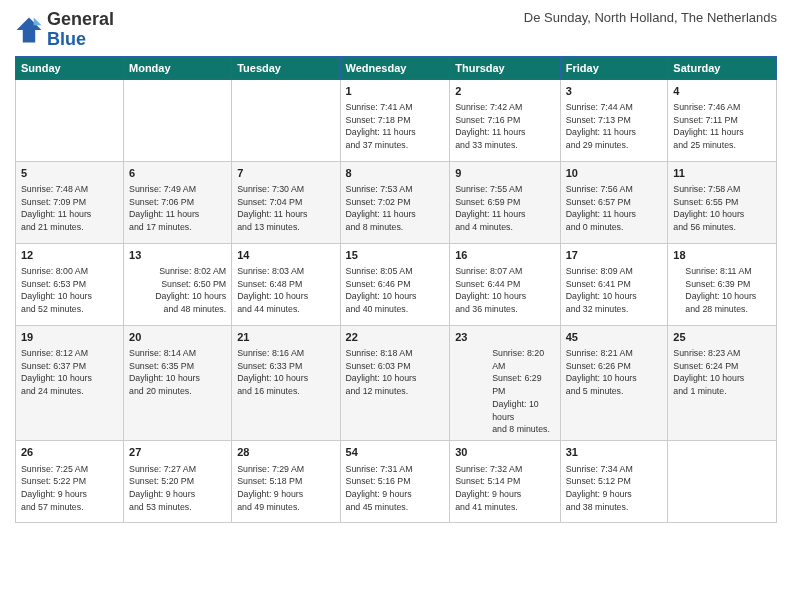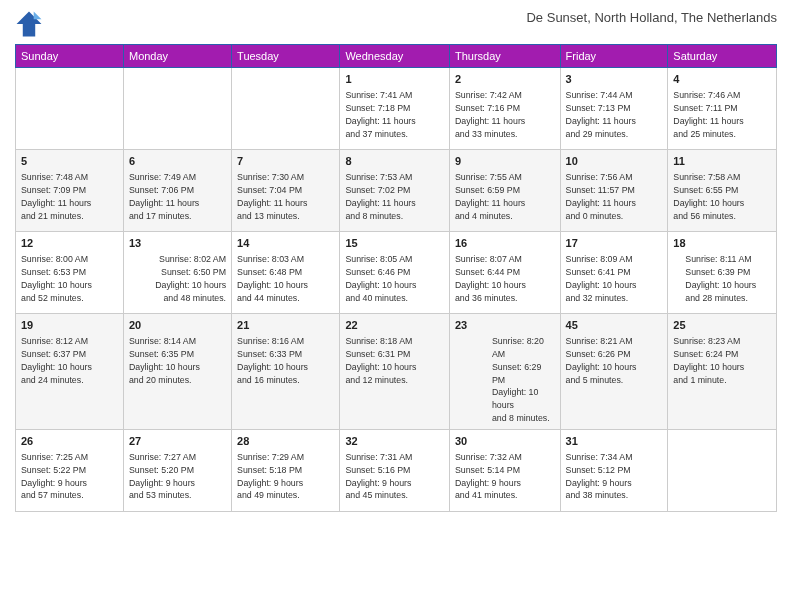--- a/index.html
+++ b/index.html
@@ -46,26 +46,26 @@
     .subtitle {
       font-size: 13px;
       color: #444;
     }
     table {
       width: 100%;
       border-collapse: collapse;
       font-size: 9.5px;
     }
     thead tr th {
-      background-color: #a21caf;
+      background-color: #0f766e;
       color: white;
       text-align: left;
       padding: 5px 5px;
       font-size: 11px;
-      font-weight: normal;
+      font-weight: bold;
       border: 1px solid #2a5fac;
     }
     tbody tr td {
       border: 1px solid #ccc;
       vertical-align: top;
       padding: 4px 5px;
       width: 113px;
       min-height: 75px;
       height: 82px;
       color: #333;
@@ -98,23 +98,27 @@
 </head>
 <body>
 
 <div class="container">
   <div class="header">
     <div class="logo">
       <svg class="logo-icon" viewBox="0 0 36 36">
         <polygon points="18,2 34,18 26,18 26,34 10,34 10,18 2,18" fill="#2a5fac"></polygon>
         <polygon points="24,2 34,12 24,12" fill="#6aaee8"></polygon>
       </svg>
+      <div class="logo-text">
+        <span class="logo-general">General</span><br>
+        <span class="logo-blue">Blue</span>
+      </div>
     </div>
     <div class="title-block">
-      <div class="subtitle">De Sunset, North Holland, The Netherlands</div>
+      <div class="subtitle">De Sunday, North Holland, The Netherlands</div>
     </div>
   </div>
 
   <table>
     <thead>
       <tr>
       <th>Sunday</th>
           <th>Monday</th>
           <th>Tuesday</th>
           <th>Wednesday</th>
@@ -189,21 +193,21 @@
           <td>
             <div class="day-number">9</div>
             <div class="day-info" style="white-space: pre-line;">Sunrise: 7:55 AM
 Sunset: 6:59 PM
 Daylight: 11 hours
 and 4 minutes.</div>
           </td>
           <td>
             <div class="day-number">10</div>
             <div class="day-info" style="white-space: pre-line;">Sunrise: 7:56 AM
-Sunset: 11:57 PM
+Sunset: 6:57 PM
 Daylight: 11 hours
 and 0 minutes.</div>
           </td>
           <td>
             <div class="day-number">11</div>
             <div class="day-info" style="white-space: pre-line;">Sunrise: 7:58 AM
 Sunset: 6:55 PM
 Daylight: 10 hours
 and 56 minutes.</div>
           </td>
@@ -277,21 +281,21 @@
           <td>
             <div class="day-number">21</div>
             <div class="day-info" style="white-space: pre-line;">Sunrise: 8:16 AM
 Sunset: 6:33 PM
 Daylight: 10 hours
 and 16 minutes.</div>
           </td>
           <td>
             <div class="day-number">22</div>
             <div class="day-info" style="white-space: pre-line;">Sunrise: 8:18 AM
-Sunset: 6:31 PM
+Sunset: 6:03 PM
 Daylight: 10 hours
 and 12 minutes.</div>
           </td>
           <td>
             <div class="day-number">23</div>
             <div class="day-info" style="white-space: pre-line; margin-left: 37px;">Sunrise: 8:20 AM
 Sunset: 6:29 PM
 Daylight: 10 hours
 and 8 minutes.</div>
           </td>
@@ -326,21 +330,21 @@
 and 53 minutes.</div>
           </td>
           <td>
             <div class="day-number">28</div>
             <div class="day-info" style="white-space: pre-line;">Sunrise: 7:29 AM
 Sunset: 5:18 PM
 Daylight: 9 hours
 and 49 minutes.</div>
           </td>
           <td>
-            <div class="day-number">32</div>
+            <div class="day-number">54</div>
             <div class="day-info" style="white-space: pre-line;">Sunrise: 7:31 AM
 Sunset: 5:16 PM
 Daylight: 9 hours
 and 45 minutes.</div>
           </td>
           <td>
             <div class="day-number">30</div>
             <div class="day-info" style="white-space: pre-line;">Sunrise: 7:32 AM
 Sunset: 5:14 PM
 Daylight: 9 hours

